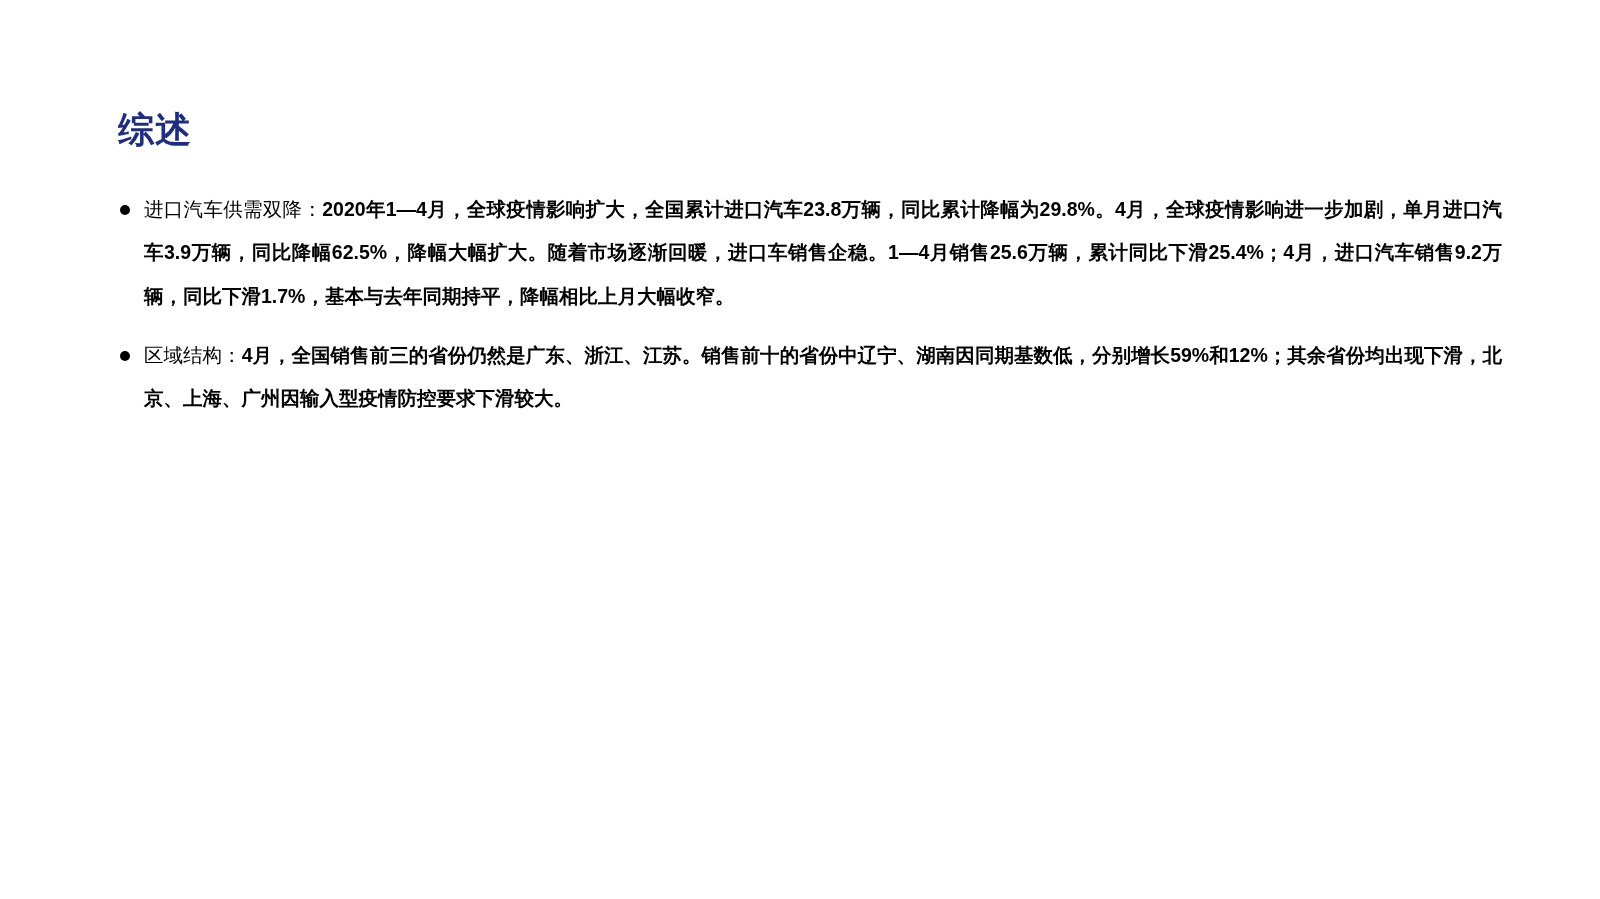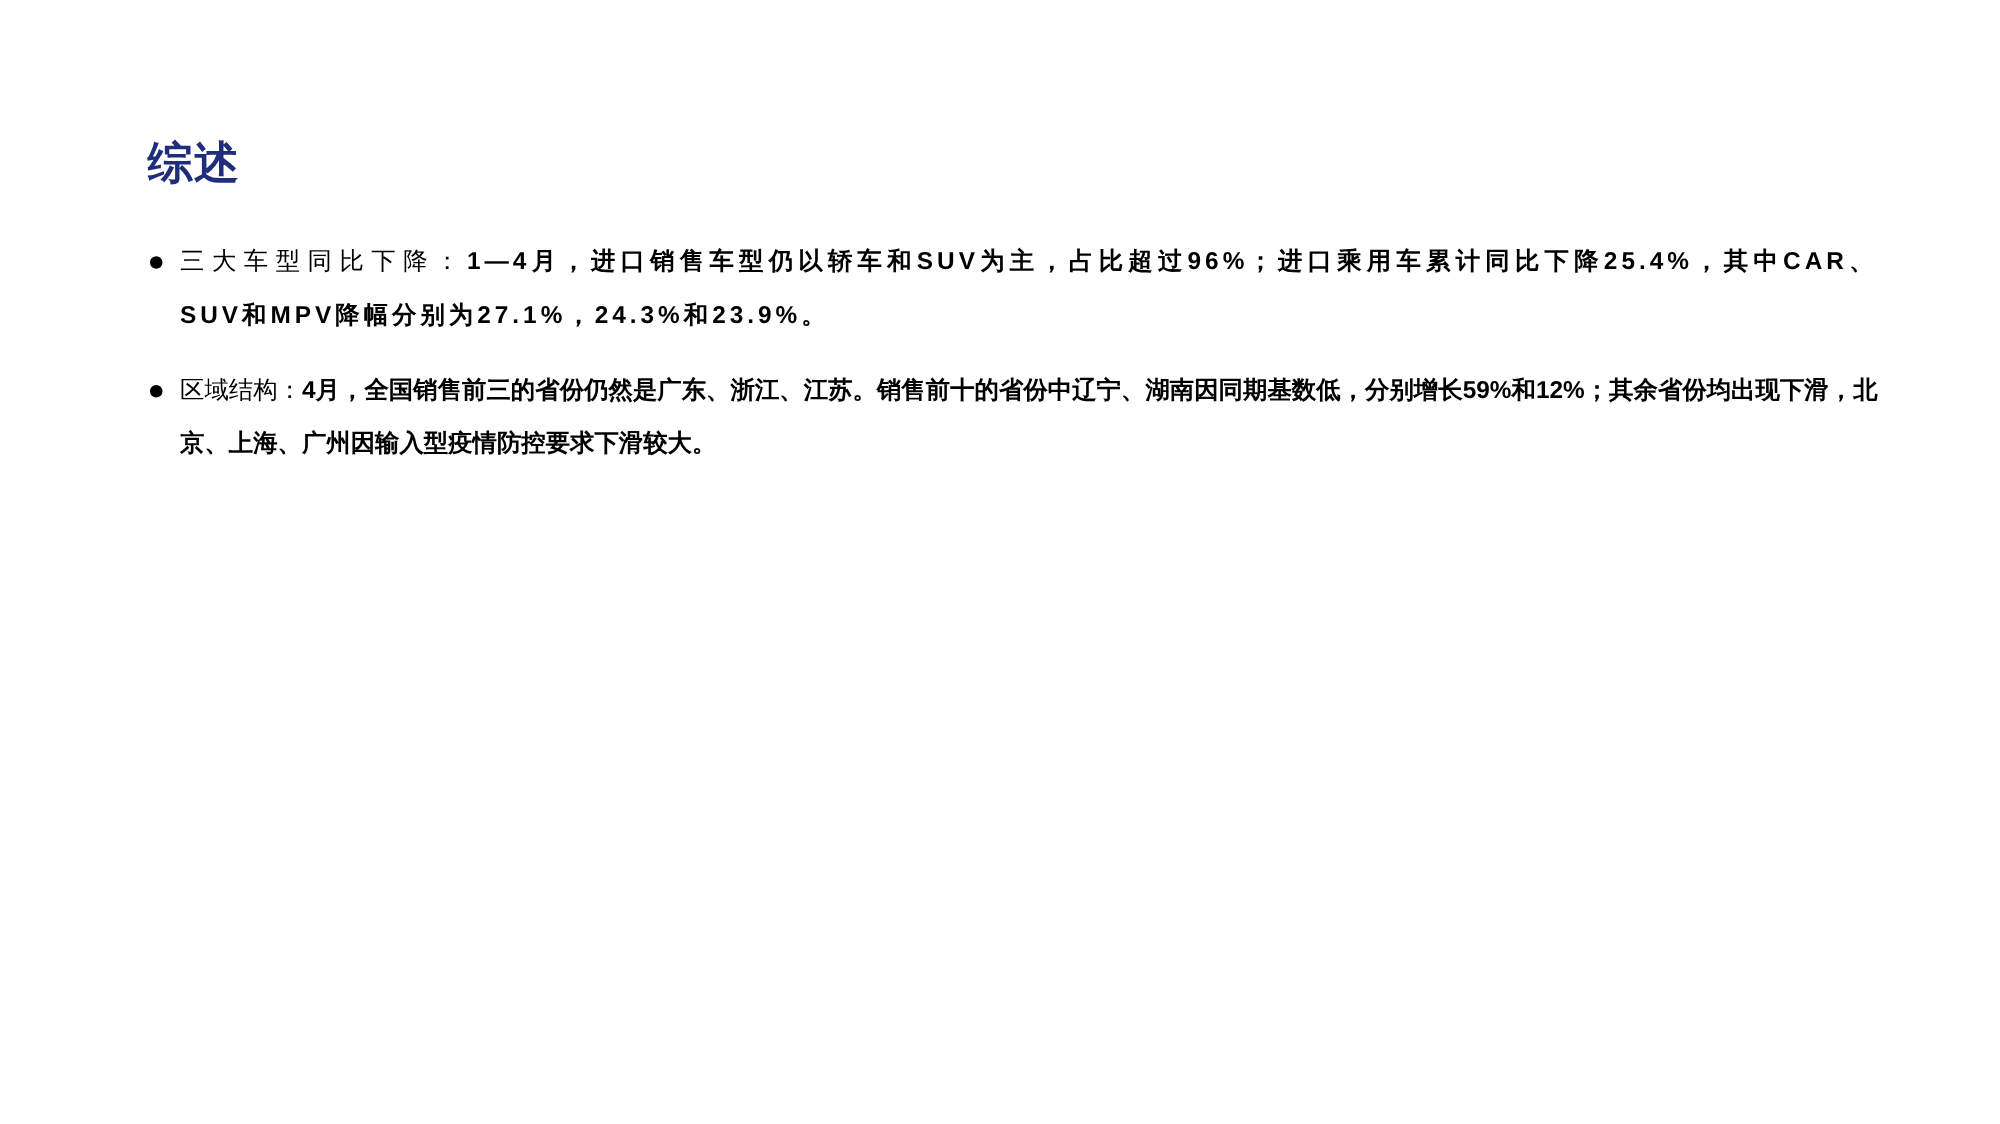--- a/index.html
+++ b/index.html
@@ -80,25 +80,25 @@
 </style>
 </head>
 <body>
 
 <div class="page">
 
   <div class="title">综述</div>
 
   <div class="content">
 
+    <div class="bullet-item item-1">
+      <span class="bullet-dot"></span>
+      <div class="para"><span class="lead">进口汽车供需双降：</span><span class="body">2020年1—4月，全球疫情影响扩大，全国累计进口汽车23.8万辆，同比累计降幅为29.8%。4月，全球疫情影响进一步加剧，单月进口汽车3.9万辆，同比降幅62.5%，降幅大幅扩大。随着市场逐渐回暖，进口车销售企稳。1—4月销售25.6万辆，累计同比下滑25.4%；4月，进口汽车销售9.2万辆，同比下滑1.7%，基本与去年同期持平，降幅相比上月大幅收窄。</span></div>
+    </div>
 
-    <div class="bullet-item item-2">
-      <span class="bullet-dot"></span>
-      <div class="para"><span class="lead spaced">三大车型同比下降：</span><span class="body">1—4月，进口销售车型仍以轿车和SUV为主，占比超过96%；进口乘用车累计同比下降25.4%，其中CAR、SUV和MPV降幅分别为27.1%，24.3%和23.9%。</span></div>
-    </div>
 
 
     <div class="bullet-item item-4">
       <span class="bullet-dot"></span>
       <div class="para"><span class="lead">区域结构：</span><span class="body">4月，全国销售前三的省份仍然是广东、浙江、江苏。销售前十的省份中辽宁、湖南因同期基数低，分别增长59%和12%；其余省份均出现下滑，北京、上海、广州因输入型疫情防控要求下滑较大。</span></div>
     </div>
 
   </div>
 </div>
 

